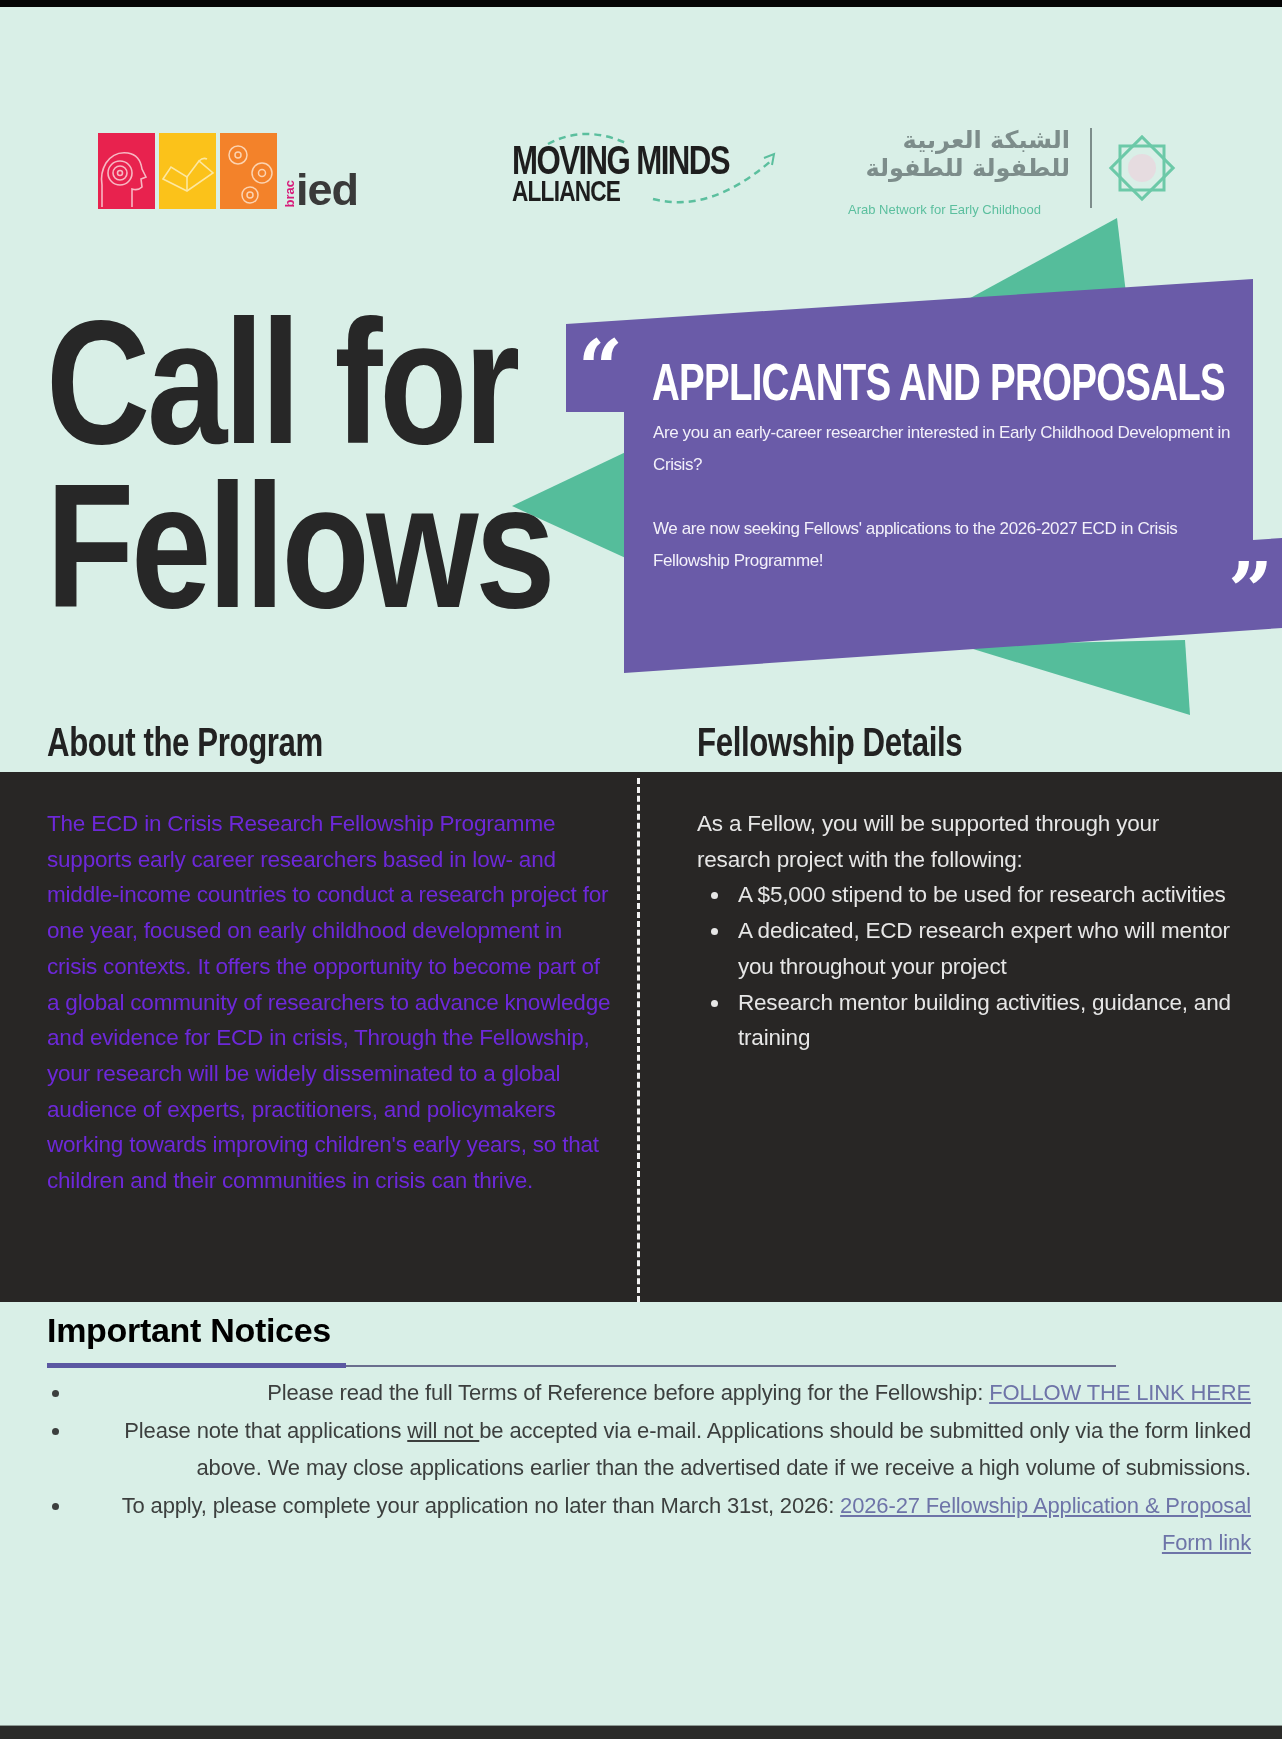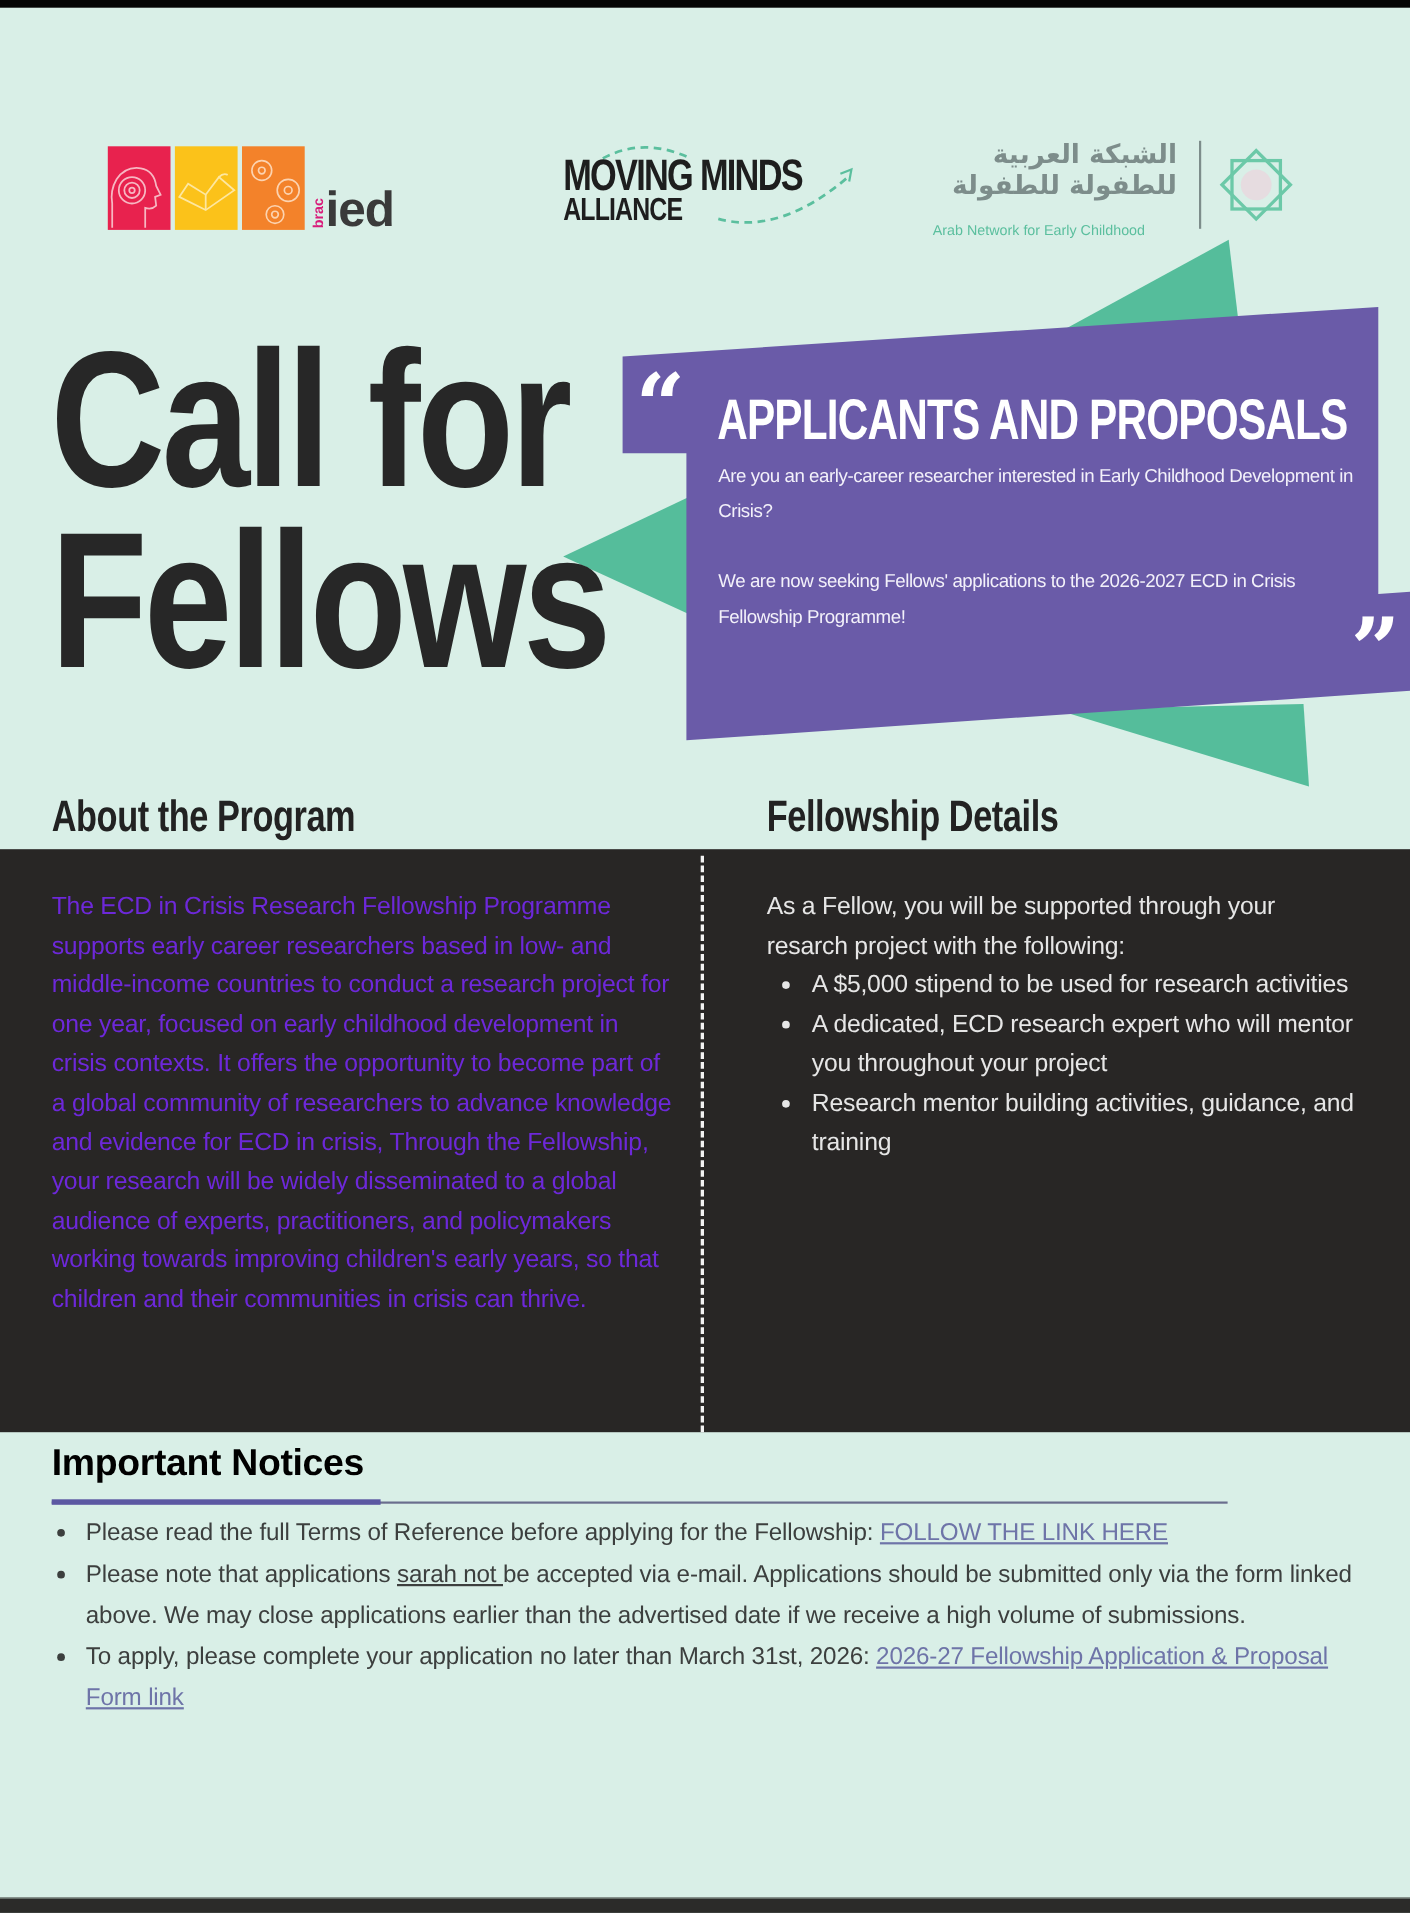--- a/index.html
+++ b/index.html
@@ -57,21 +57,21 @@
   .about-text { position: absolute; left: 47px; top: 806px; width: 570px; color: #6d28d9; font-size: 22.5px; line-height: 35.7px; letter-spacing: -0.2px; }
   .details-text { position: absolute; left: 697px; top: 806px; width: 540px; color: #e6e6e6; font-size: 22.5px; line-height: 35.7px; letter-spacing: -0.2px; }
   .details-text ul { list-style: none; margin-left: 14px; }
   .details-text li { position: relative; padding-left: 27px; }
   .details-text li::before { content: ""; position: absolute; left: 0; top: 15px; width: 7px; height: 7px; border-radius: 50%; background: #e6e6e6; }
 
   
   .notices-h { position: absolute; left: 47px; top: 1313px; font-weight: bold; color: #000000; font-size: 34px; line-height: 1; letter-spacing: -0.3px; }
   .rule-thin { position: absolute; left: 47px; top: 1365px; width: 1069px; height: 2px; background: #6a6e8e; }
   .rule-thick { position: absolute; left: 47px; top: 1363px; width: 299px; height: 5px; background: #5b58a2; }
-  .notices { position: absolute; left: 51px; top: 1374px; width: 1200px; color: #3c3f3e; font-size: 22px; line-height: 37.5px; letter-spacing: -0.15px; list-style: none; }
+  .notices { position: absolute; left: 51px; top: 1374px; width: 1200px; color: #3c3f3e; font-size: 22px; line-height: 37.5px; letter-spacing: -0.15px; list-style: none; text-align: right; }
   .notices li { position: relative; padding-left: 27px; }
   .notices li::before { content: ""; position: absolute; left: 1px; top: 16px; width: 7px; height: 7px; border-radius: 50%; background: #3c3f3e; }
   .lnk { color: #6e74a8; text-decoration: underline; cursor: pointer; }
   .uline { text-decoration: underline; }
 </style>
 </head>
 <body>
 
 <div class="topbar"></div>
 
@@ -176,20 +176,20 @@
 
 <div class="notices-h">Important Notices</div>
 <div class="rule-thin"></div>
 <div class="rule-thick"></div>
 
 <ul class="notices">
   <li>
     <span>Please read the full Terms of Reference before applying for the Fellowship: </span><span class="lnk">FOLLOW THE LINK HERE</span>
   </li>
   <li>
-    <span>Please note that applications </span><span class="uline">sarah not </span><span>be accepted via e-mail. Applications should be submitted only via the form linked above. We may close applications earlier than the advertised date if we receive a high volume of submissions.</span>
+    <span>Please note that applications </span><span class="uline">will not </span><span>be accepted via e-mail. Applications should be submitted only via the form linked above. We may close applications earlier than the advertised date if we receive a high volume of submissions.</span>
   </li>
   <li>
     <span>To apply, please complete your application no later than March 31st, 2026: </span><span class="lnk">2026-27 Fellowship Application &amp; Proposal Form link </span>
   </li>
 </ul>
 
 <div class="bottombar"></div>
 
 </body></html>

